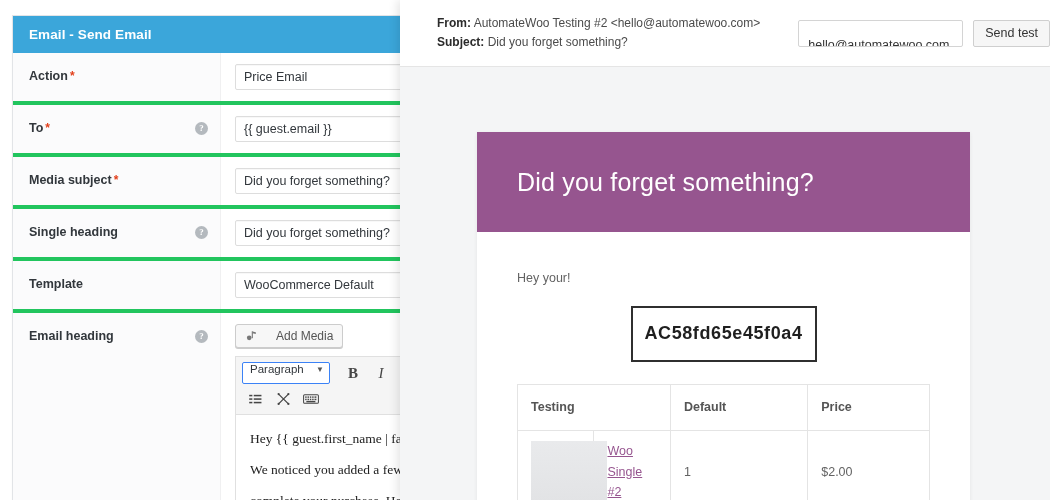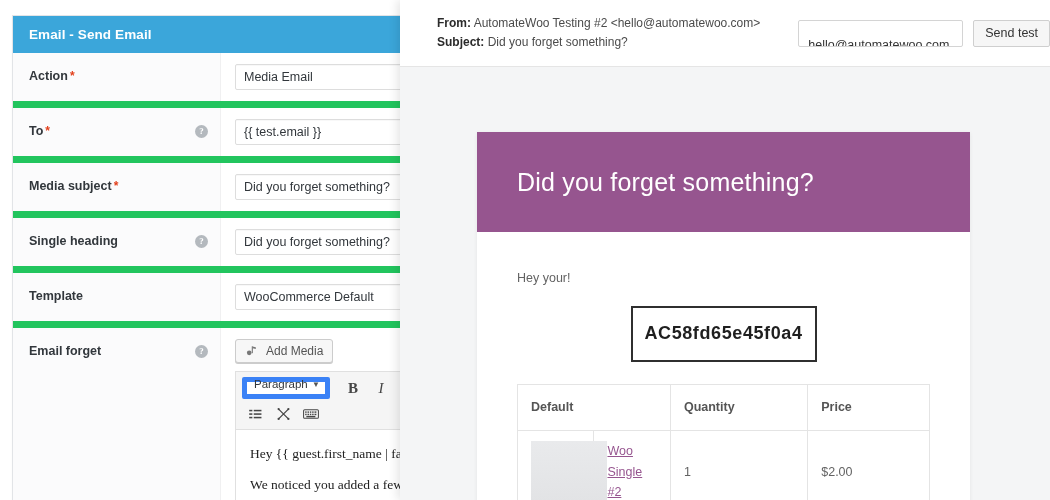--- a/index.html
+++ b/index.html
@@ -33,21 +33,21 @@
   }
   .panel-header-title {
     color: #ffffff;
     font-size: 13.5px;
     font-weight: bold;
     letter-spacing: .1px;
   }
 
   .form-row {
     display: flex;
-    border-bottom: 7px solid #22c55e;
+    border-bottom: 4px solid #22c55e;
     min-height: 45px;
     background: #fff;
   }
   .form-row:last-child { border-bottom: none; }
   .row-label {
     width: 208px;
     flex: 0 0 208px;
     padding: 16px 12px 16px 16px;
     display: flex;
     align-items: flex-start;
@@ -93,21 +93,21 @@
     color: #32373c;
     font-family: "Liberation Sans", sans-serif;
     box-shadow: 0 1px 1px rgba(0,0,0,.03) inset;
     white-space: nowrap;
     overflow: hidden;
   }
 
   
   .editor-wrap { width: 300px; }
   .add-media-btn {
-    display: inline-flex; align-items: center; gap: 8px;
+    display: inline-flex; align-items: center; gap: 18px;
     height: 24px;
     padding: 0 9px;
     border: 1px solid #ccc;
     border-radius: 3px;
     background: #f7f7f7;
     font-size: 12px;
     color: #555;
     box-shadow: 0 1px 0 #ccc;
   }
   .media-icon {
@@ -123,21 +123,21 @@
   }
   .editor-toolbar {
     background: #f5f5f5;
     border-bottom: 1px solid #e0e0e0;
     padding: 5px 6px 4px 6px;
   }
   .tb-line { display: flex; align-items: center; gap: 2px; }
   .tb-line + .tb-line { margin-top: 4px; }
   .tb-select {
     width: 88px; height: 22px;
-    border: 5px solid #3b82f6;
+    border: 1px solid #3b82f6;
     background: #fff;
     font-size: 11.5px;
     color: #32373c;
     display: flex; align-items: center;
     justify-content: space-between;
     padding: 0 5px 8px 7px;
     border-radius: 2px;
     margin-right: 8px;
   }
   .caret { font-size: 8px; color: #555; }
@@ -291,31 +291,31 @@
 
       <div class="panel-header">
         <span class="panel-header-title">Email - Send Email</span>
       </div>
 
       <div class="form-row">
         <div class="row-label">
           <span class="row-label-text"><span>Action</span><span class="req-star">*</span></span>
         </div>
         <div class="row-field">
-          <div class="text-input">Media Email</div>
+          <div class="text-input">Price Email</div>
         </div>
       </div>
 
       <div class="form-row">
         <div class="row-label">
           <span class="row-label-text"><span>To</span><span class="req-star">*</span></span>
           <span class="help-icon">?</span>
         </div>
         <div class="row-field">
-          <div class="text-input">{{ test.email }}</div>
+          <div class="text-input">{{ guest.email }}</div>
         </div>
       </div>
 
       <div class="form-row">
         <div class="row-label">
           <span class="row-label-text"><span>Media subject</span><span class="req-star">*</span></span>
         </div>
         <div class="row-field">
           <div class="text-input">Did you forget something?</div>
         </div>
@@ -335,21 +335,21 @@
         <div class="row-label">
           <span class="row-label-text">Template</span>
         </div>
         <div class="row-field">
           <div class="text-input">WooCommerce Default</div>
         </div>
       </div>
 
       <div class="form-row">
         <div class="row-label">
-          <span class="row-label-text">Email forget</span>
+          <span class="row-label-text">Email heading</span>
           <span class="help-icon">?</span>
         </div>
         <div class="row-field">
           <div class="editor-wrap">
 
             <div class="add-media-btn">
               <span class="media-icon">
                 <svg width="13" height="13" viewBox="0 0 20 20" fill="#777">
                   <circle cx="6.5" cy="12" r="3.6"></circle>
                   <rect x="10.4" y="2" width="1.7" height="10.6"></rect>
@@ -458,22 +458,22 @@
           <div class="email-hero-title">Did you forget something?</div>
         </div>
 
         <div class="email-body">
           <p>Hey your!</p>
           <div class="coupon-code">AC58fd65e45f0a4</div>
 
           <table class="order-table">
             <thead>
               <tr>
-                <th class="col-prod-img" colspan="2">Default</th>
-                <th class="col-qty">Quantity</th>
+                <th class="col-prod-img" colspan="2">Testing</th>
+                <th class="col-qty">Default</th>
                 <th class="col-price">Price</th>
               </tr>
             </thead>
             <tbody>
               <tr>
                 <td class="col-prod-img">
                   <div class="prod-thumb">
                     
                     
                   </div>

